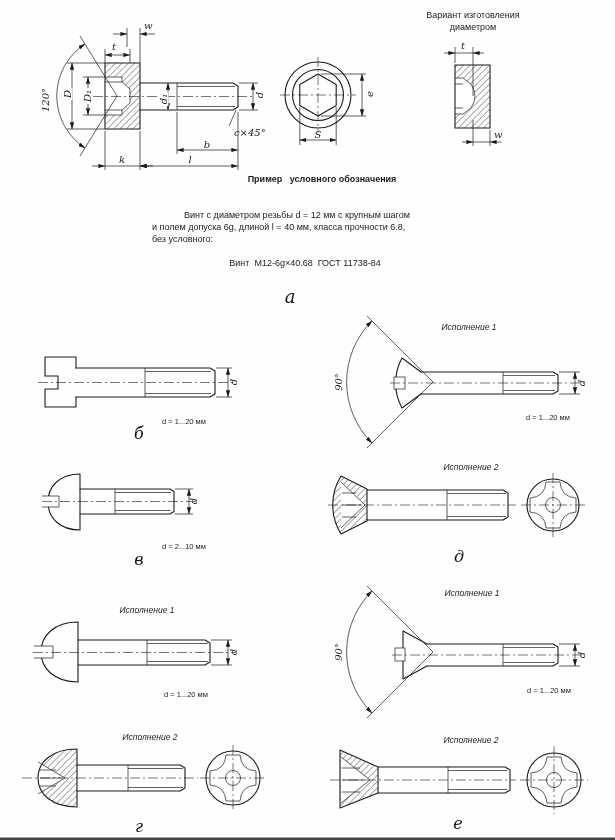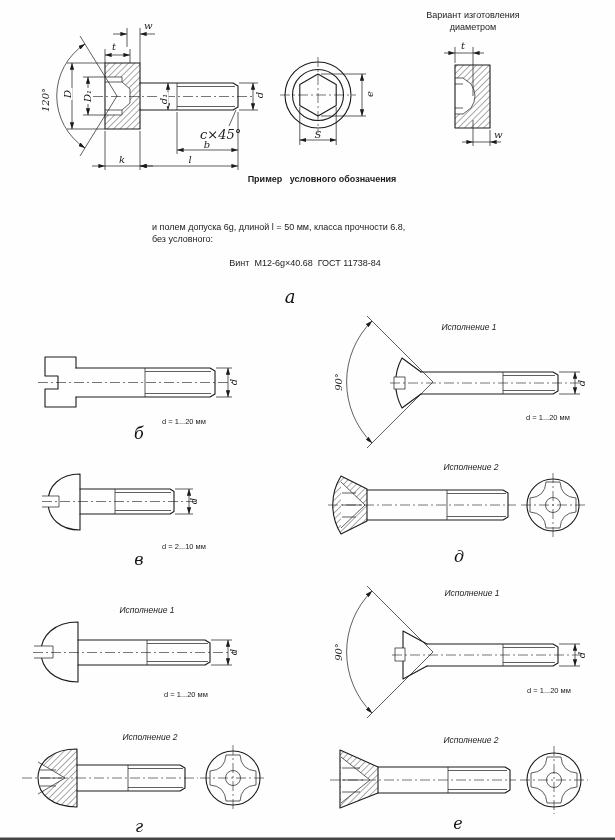--- a/index.html
+++ b/index.html
@@ -218,29 +218,30 @@
 <div class="lab cen" style="left:463px;top:40px">t</div>
 <div class="lab" style="left:494px;top:129px">w</div>
 
 <div class="vlab" style="left:45px;top:100px">120°</div>
 <div class="vlab bg" style="left:67px;top:94px">D</div>
 <div class="vlab bg" style="left:87px;top:96px">D₁</div>
 <div class="lab" style="left:112px;top:41px">t</div>
 <div class="lab" style="left:144px;top:20px">w</div>
 <div class="vlab bg" style="left:163px;top:99px">d₁</div>
 <div class="vlab" style="left:259px;top:95px">d</div>
-<div class="lab" style="left:200px;top:127px;font-size:13px">c×45°</div>
+<div class="lab" style="left:234px;top:127px;font-size:10px">c×45°</div>
 <div class="lab cen" style="left:207px;top:139px">b</div>
 <div class="lab cen" style="left:190px;top:154px">l</div>
 <div class="lab cen" style="left:122px;top:154px">k</div>
 <div class="vlab" style="left:369px;top:94px">e</div>
 <div class="lab cen" style="left:318px;top:129px">S</div>
 
 <div class="txt b pre cen" style="left:322px;top:174px">Пример   условного обозначения</div>
-<div class="txt" style="left:152px;top:222px">и полем допуска 6g, длиной l = 50 мм, класса прочности 6.8,</div>
+<div class="txt" style="left:184px;top:210px">Винт с диаметром резьбы d = 12 мм с крупным шагом</div>
+<div class="txt" style="left:152px;top:222px">и полем допуска 6g, длиной l = 40 мм, класса прочности 6.8,</div>
 <div class="txt" style="left:152px;top:234px">без условного:</div>
 <div class="txt i pre cen" style="left:305px;top:258px">Винт  М12-6g×40.68  ГОСТ 11738-84</div>
 <div class="letter" style="left:290px;top:286px;font-size:18px">а</div>
 
 <div class="vlab" style="left:233px;top:382px">d</div>
 <div class="rng" style="left:162px;top:417px">d = 1...20 мм</div>
 <div class="letter" style="left:139px;top:424px">б</div>
 
 <div class="vlab" style="left:193px;top:501px">d</div>
 <div class="rng" style="left:162px;top:542px">d = 2...10 мм</div>

